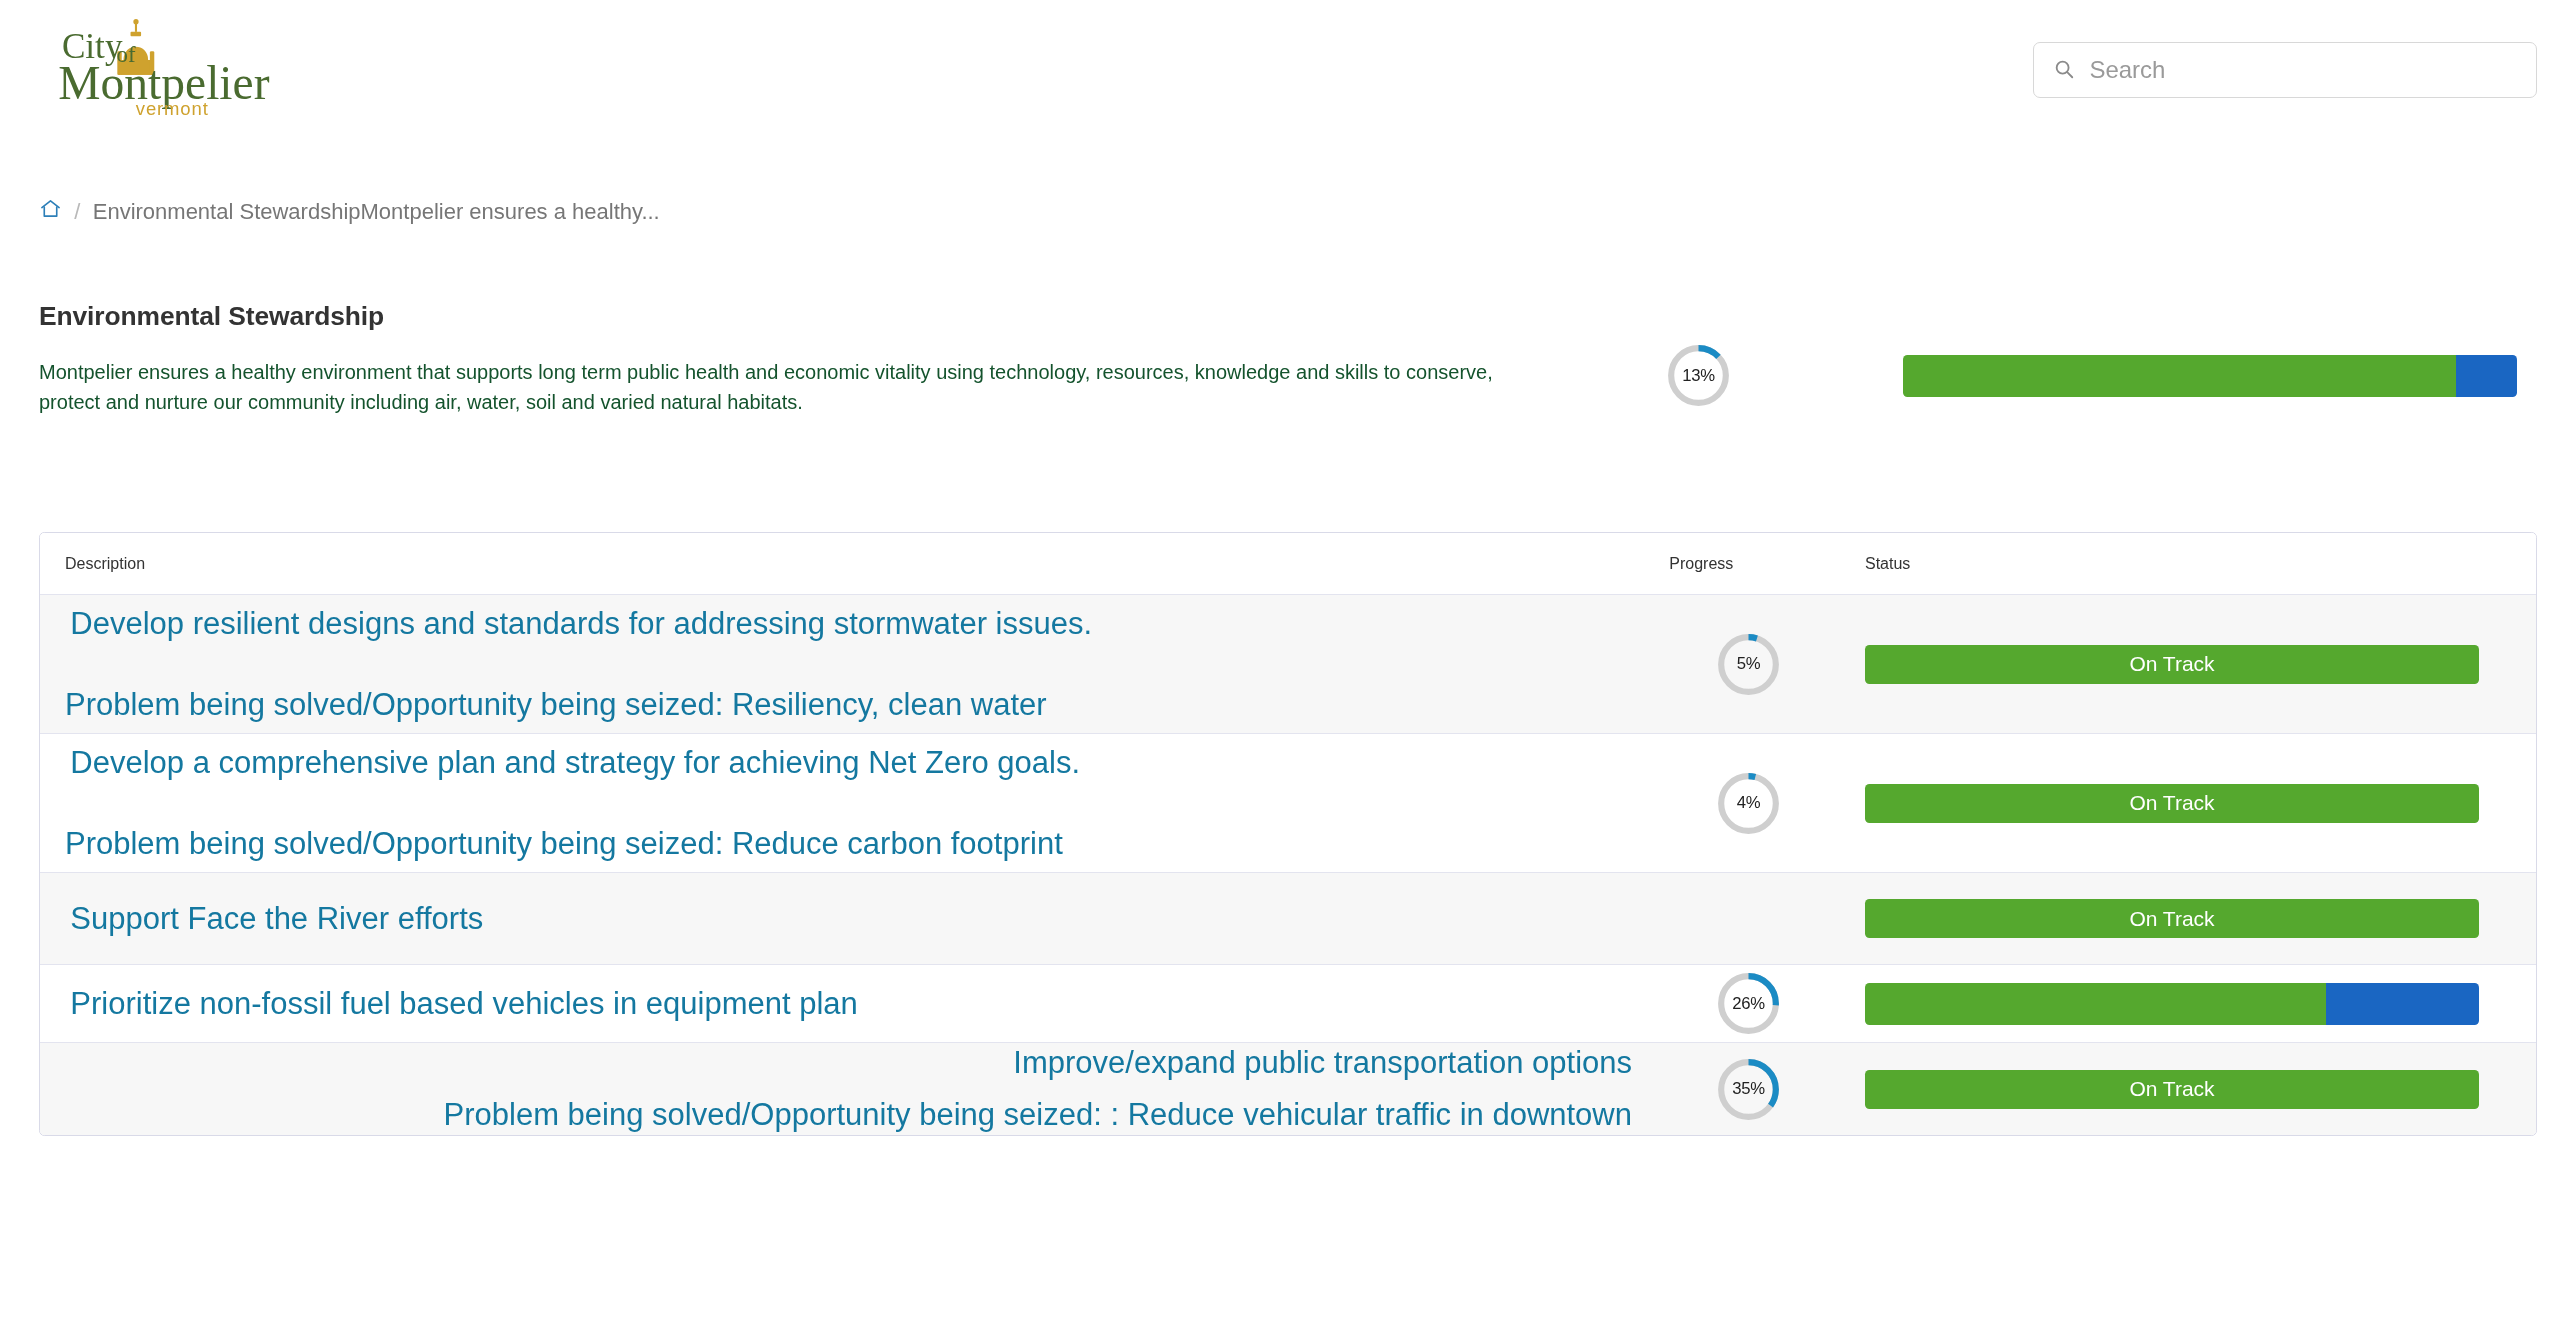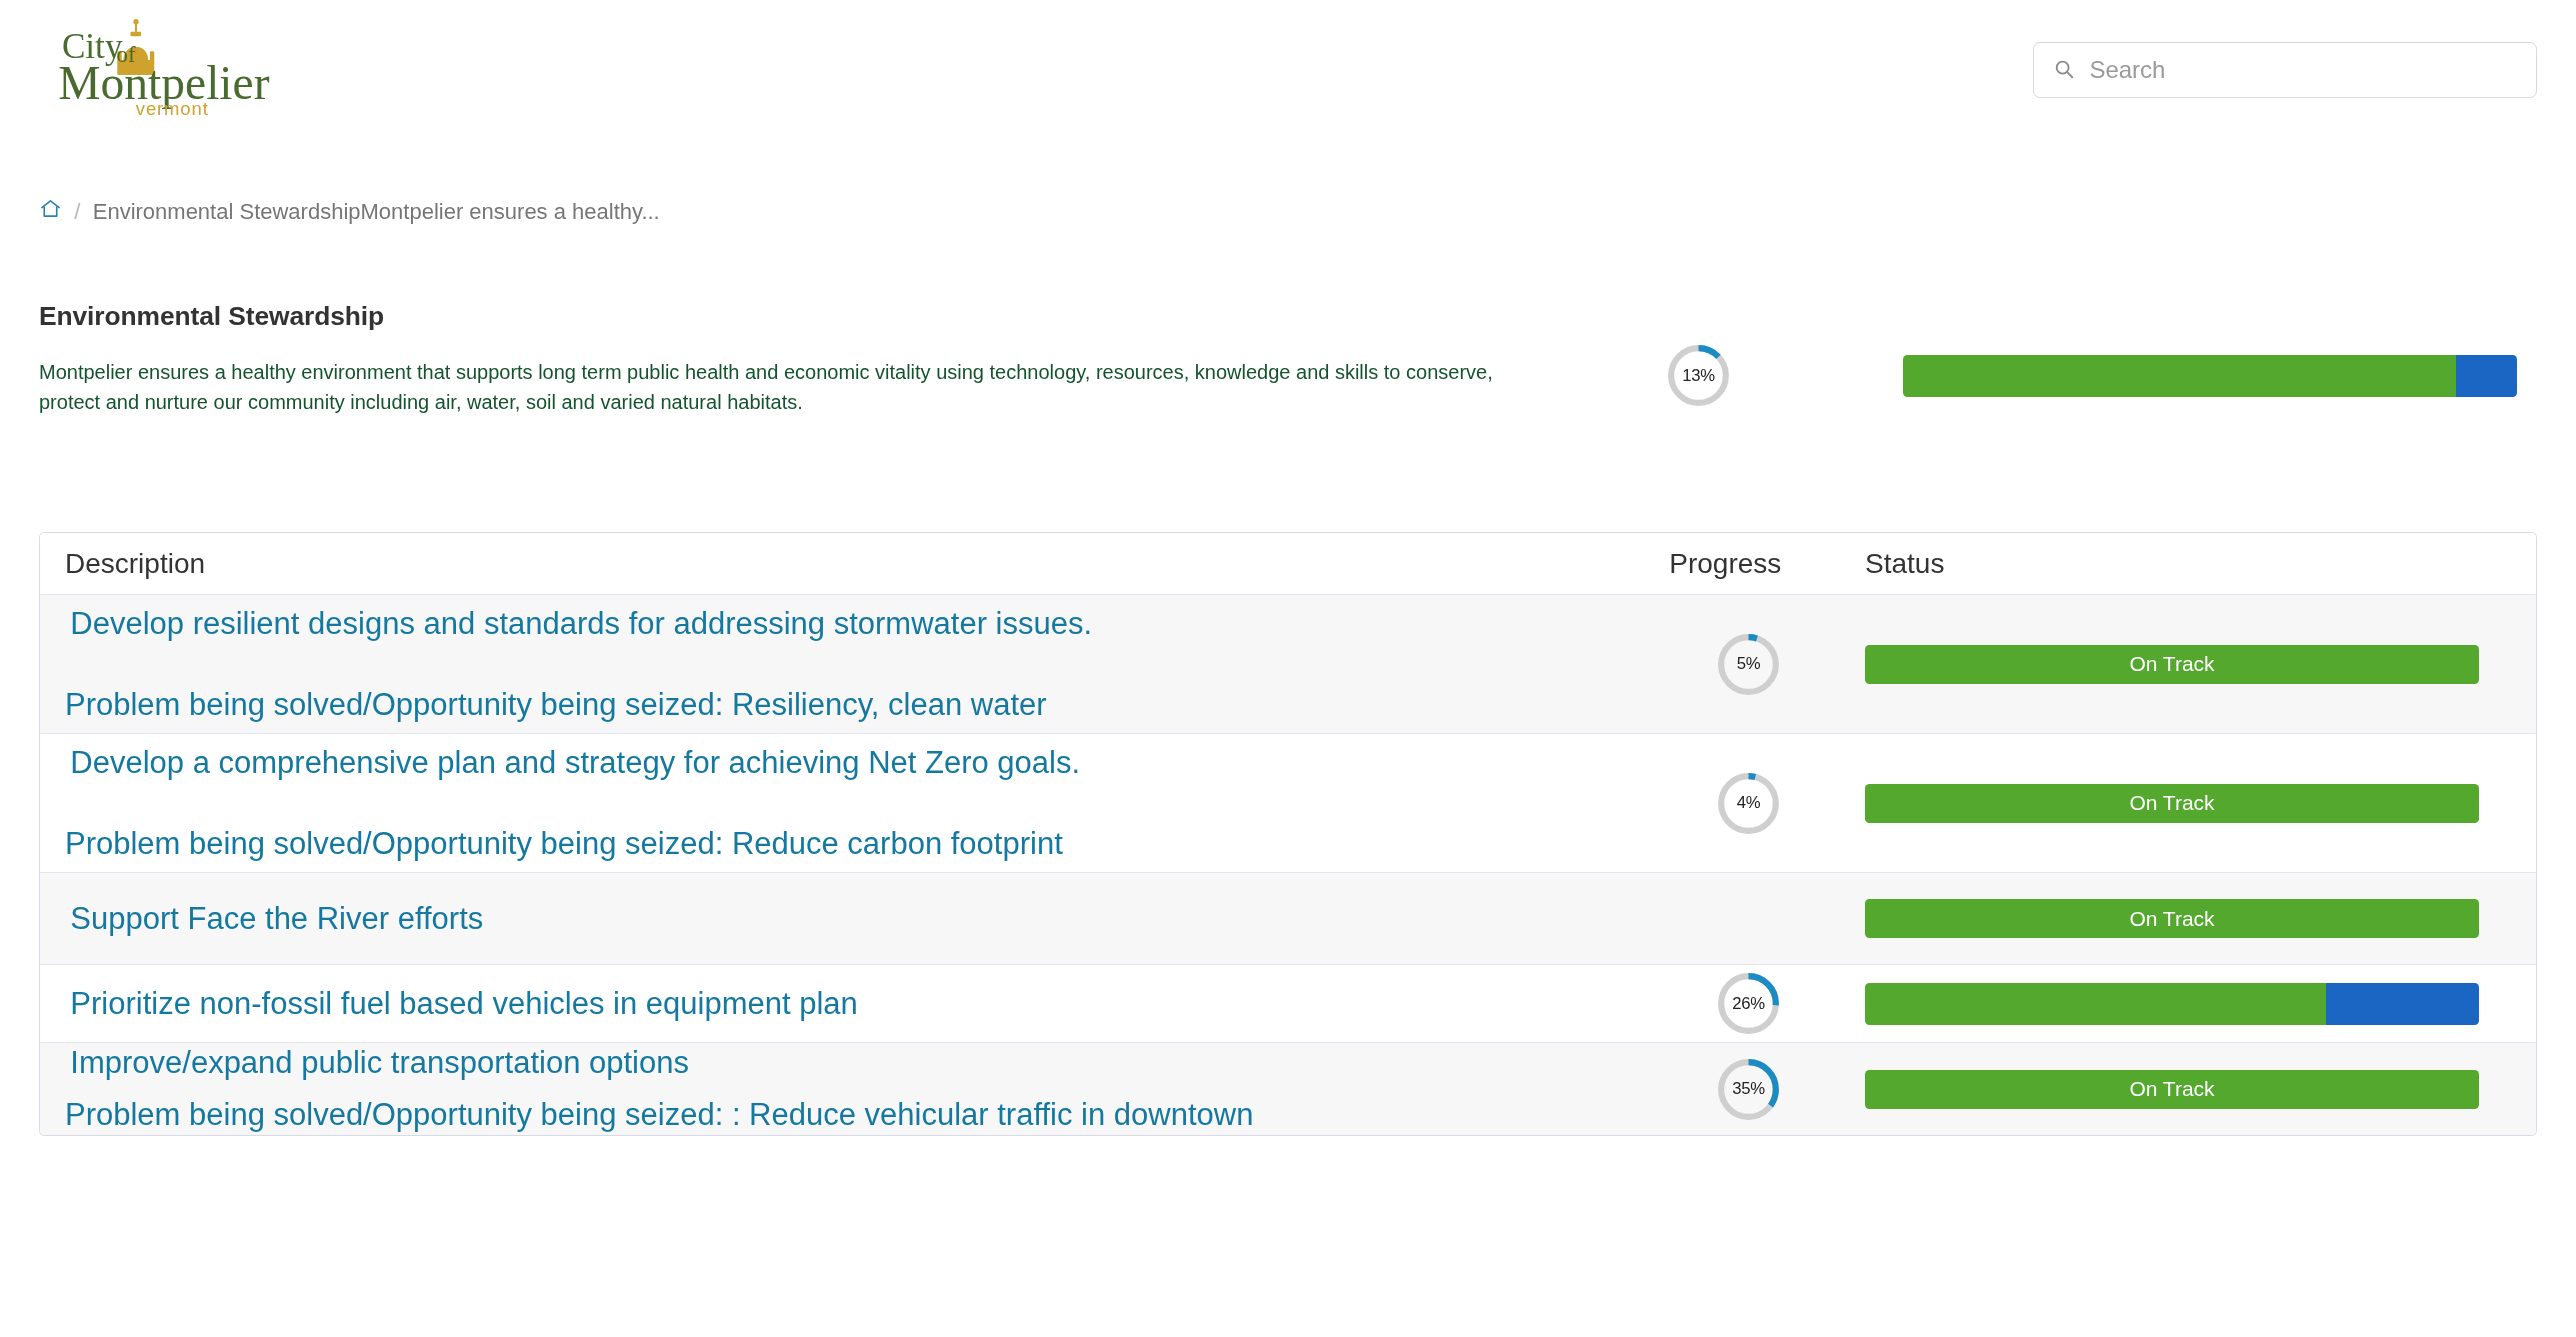--- a/index.html
+++ b/index.html
@@ -128,21 +128,21 @@
     display: flex;
     align-items: stretch;
     border-bottom: 1.8px solid #e3e4ef;
   }
   .trow:last-child { border-bottom: none; }
   .thead {
     background: #ffffff;
     height: 62px;
     align-items: center;
   }
-  .thead .cell { font-size: 28px; color: #333; }
+  .thead .cell { font-size: 16px; color: #333; }
   .row-odd  { background: #f7f7f7; }
   .row-even { background: #ffffff; }
 
   .cell { padding: 0 25px; display: flex; flex-direction: column; justify-content: center; }
   .c-desc     { width: 1617px; }
   .c-progress { width: 183px; align-items: center; }
   .c-status   { flex: 1 1 auto; justify-content: center; padding-right: 25px; }
 
   .thead .c-desc     { align-items: flex-start; }
   .thead .c-progress { align-items: flex-start; padding-left: 12.3px; }
@@ -179,21 +179,21 @@
     display: flex;
   }
   .seg-green { background: #55a82e; height: 100%; }
   .seg-blue  { background: #1a66c2; height: 100%; }
 
   
   .r0 { height: 139px; }
   .r1 { height: 139px; }
   .r2 { height: 92px; }
   .r3 { height: 78px; }
-  .r4 { height: 92px; }
+  .r4 { height: 92px; text-align: right; }
 </style>
 </head>
 <body>
 
 <div class="header">
 
   <div class="logo">
     <svg width="264" height="110" viewBox="0 0 300 125" xmlns="http://www.w3.org/2000/svg">
 
       <g fill="#cfa22e">

